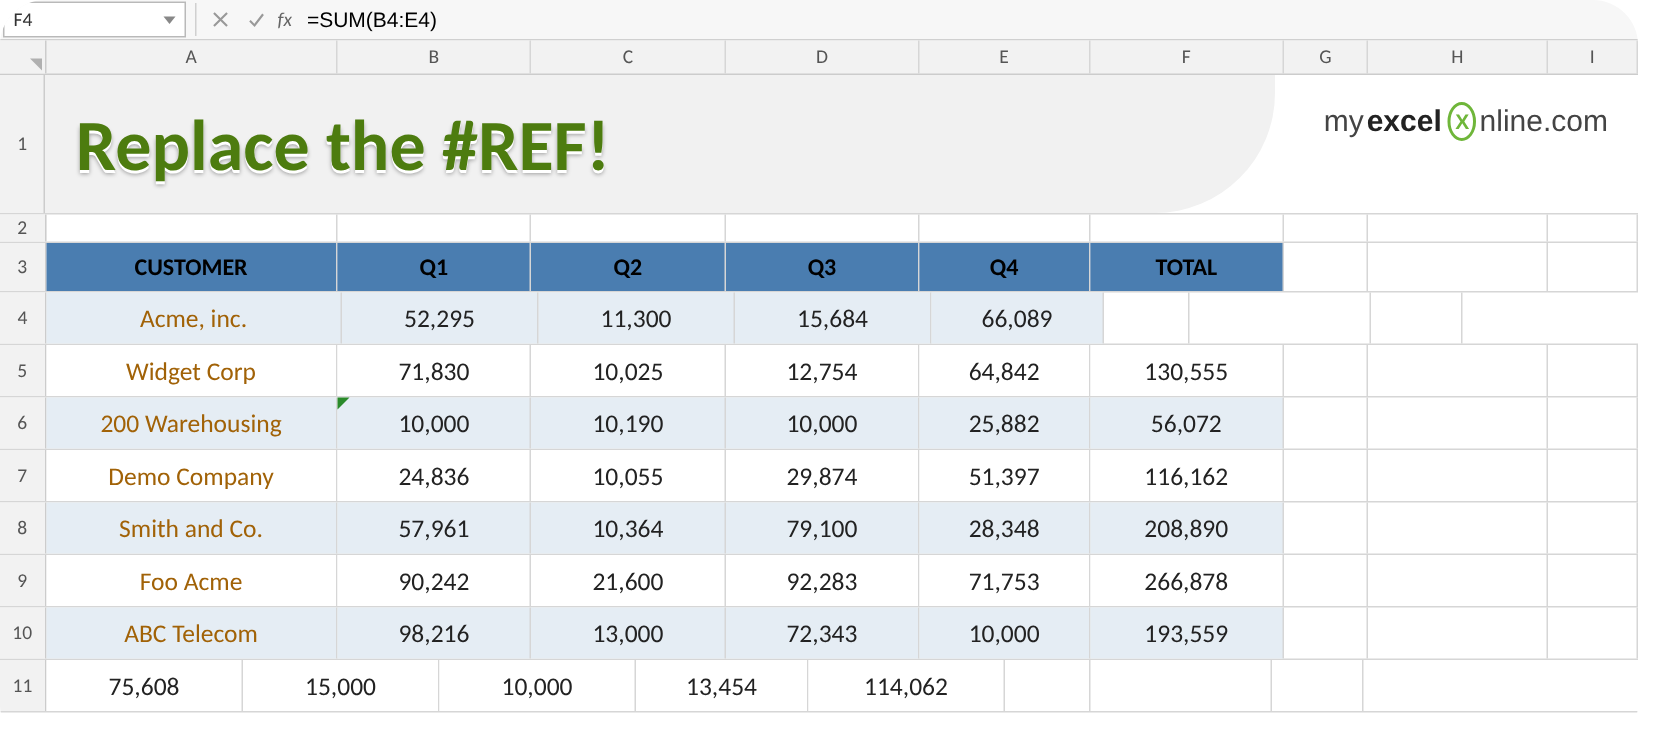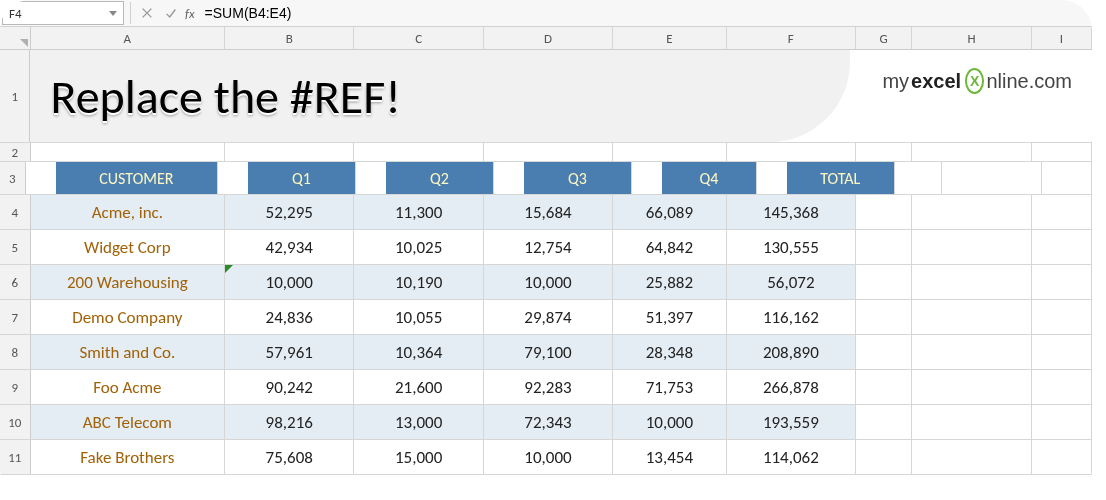--- a/index.html
+++ b/index.html
@@ -22,28 +22,28 @@
   
   .gridbody{position:relative;}
   .gridrow{display:flex;border-bottom:1px solid #d6d6d6;}
   .rowhdr{width:30px;border-right:1px solid #ccc;background:#f2f2f2;display:flex;align-items:center;justify-content:center;color:#555;font-size:13px;}
   .cell{border-right:1px solid #d6d6d6;display:flex;align-items:center;justify-content:center;}
   
   .r1{height:92px;} .r2{height:18px;} .r3{height:32px;} .rd{height:34px;}
   
   .banner{position:relative;width:820px;height:92px;display:flex;align-items:center;padding-left:20px;}
   .banner-bg{position:absolute;left:0;top:0;width:820px;height:92px;background:#f1f1f1;border-radius:0 0 80px 0;}
-  .banner-title{position:relative;font-size:48px;font-weight:400;color:#000000;text-shadow:0 2px 0 #fff,0 3px 3px rgba(0,0,0,0.35);white-space:nowrap;}
+  .banner-title{position:relative;font-size:48px;font-weight:700;color:#4d7c0f;text-shadow:0 2px 0 #fff,0 3px 3px rgba(0,0,0,0.35);white-space:nowrap;}
   .logo{position:absolute;right:20px;top:14px;display:flex;align-items:center;font-family:Arial,sans-serif;color:#444;font-size:20px;margin-left:12px;}
   .logo .my{font-weight:300;}
   .logo .excel{font-weight:700;color:#222;margin:0 2px;}
   .logo .circ{width:22px;height:22px;border:2px solid #6fb63a;border-radius:50%;display:flex;align-items:center;justify-content:center;color:#6fb63a;font-weight:700;font-size:14px;margin:0 2px;}
   .logo .rest{font-weight:300;}
   
-  .th{background:#4a7db0;color:#fef9c3;font-weight:400;font-size:16px;margin-left:30px;}
+  .th{background:#4a7db0;color:#000000;font-weight:700;font-size:16px;}
   .tdbanded0{background:#e5edf4;}
   .tdbanded1{background:#fff;}
   .tdnum{justify-content:center;font-size:17px;color:#222;}
   .tdcust{font-size:17px;color:#a16207;}
   
   .errflag::before{content:"";position:absolute;width:0;height:0;border-right:8px solid transparent;border-top:8px solid #2a8a2a;left:0;top:0;}
   .relpos{position:relative;}
   
   .blank{background:#fff;}
 </style>
@@ -133,29 +133,28 @@
   </div>
 
   <div id="datarows">
         <div class="gridrow rd">
           <div class="rowhdr rd">4</div>
           <div class="cell colA rd tdcust tdbanded0">Acme, inc.</div>
           <div class="cell colB rd tdnum tdbanded0 relpos ">52,295</div>
           <div class="cell colC rd tdnum tdbanded0">11,300</div>
           <div class="cell colD rd tdnum tdbanded0">15,684</div>
           <div class="cell colE rd tdnum tdbanded0">66,089</div>
-          <div class="cell colF rd tdnum tdbanded0">145,368</div>
           <div class="cell colG rd"></div>
           <div class="cell colH rd"></div>
           <div class="cell colI rd"></div>
         </div>
         <div class="gridrow rd">
           <div class="rowhdr rd">5</div>
           <div class="cell colA rd tdcust tdbanded1">Widget Corp</div>
-          <div class="cell colB rd tdnum tdbanded1 relpos ">42,934</div>
+          <div class="cell colB rd tdnum tdbanded1 relpos ">71,830</div>
           <div class="cell colC rd tdnum tdbanded1">10,025</div>
           <div class="cell colD rd tdnum tdbanded1">12,754</div>
           <div class="cell colE rd tdnum tdbanded1">64,842</div>
           <div class="cell colF rd tdnum tdbanded1">130,555</div>
           <div class="cell colG rd"></div>
           <div class="cell colH rd"></div>
           <div class="cell colI rd"></div>
         </div>
         <div class="gridrow rd">
           <div class="rowhdr rd">6</div>
@@ -212,21 +211,20 @@
           <div class="cell colC rd tdnum tdbanded0">13,000</div>
           <div class="cell colD rd tdnum tdbanded0">72,343</div>
           <div class="cell colE rd tdnum tdbanded0">10,000</div>
           <div class="cell colF rd tdnum tdbanded0">193,559</div>
           <div class="cell colG rd"></div>
           <div class="cell colH rd"></div>
           <div class="cell colI rd"></div>
         </div>
         <div class="gridrow rd">
           <div class="rowhdr rd">11</div>
-          <div class="cell colA rd tdcust tdbanded1">Fake Brothers</div>
           <div class="cell colB rd tdnum tdbanded1 relpos ">75,608</div>
           <div class="cell colC rd tdnum tdbanded1">15,000</div>
           <div class="cell colD rd tdnum tdbanded1">10,000</div>
           <div class="cell colE rd tdnum tdbanded1">13,454</div>
           <div class="cell colF rd tdnum tdbanded1">114,062</div>
           <div class="cell colG rd"></div>
           <div class="cell colH rd"></div>
           <div class="cell colI rd"></div>
         </div>
       </div>

